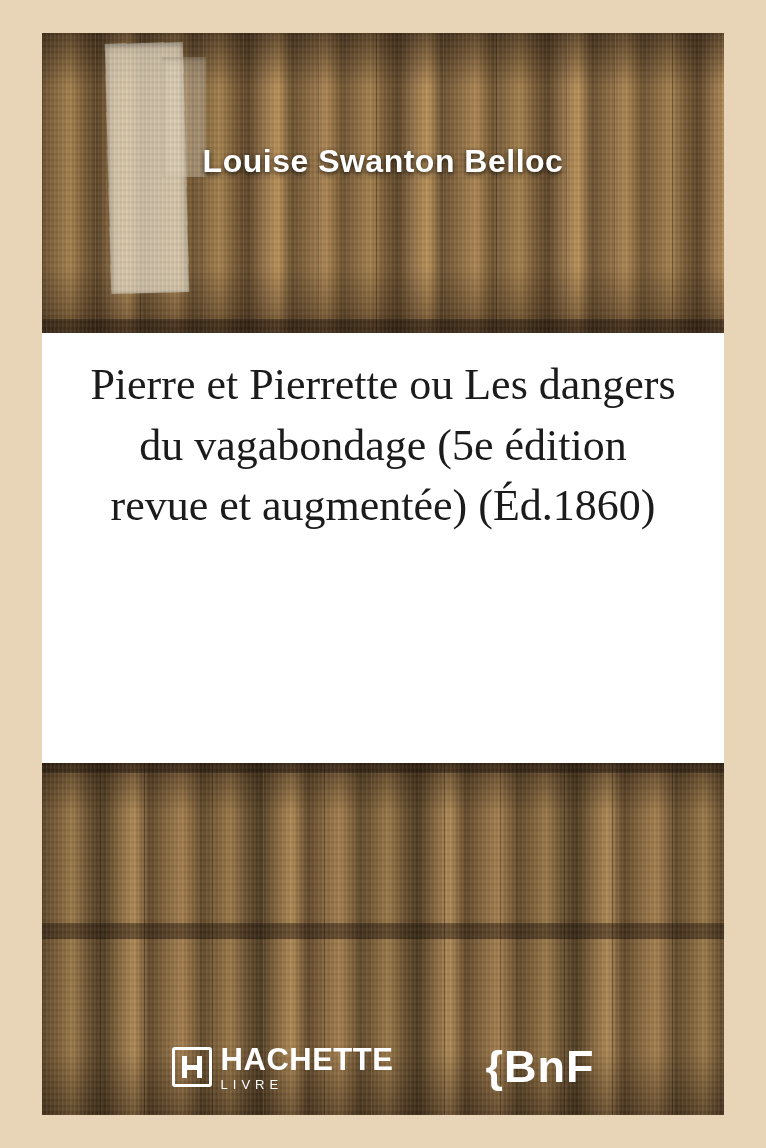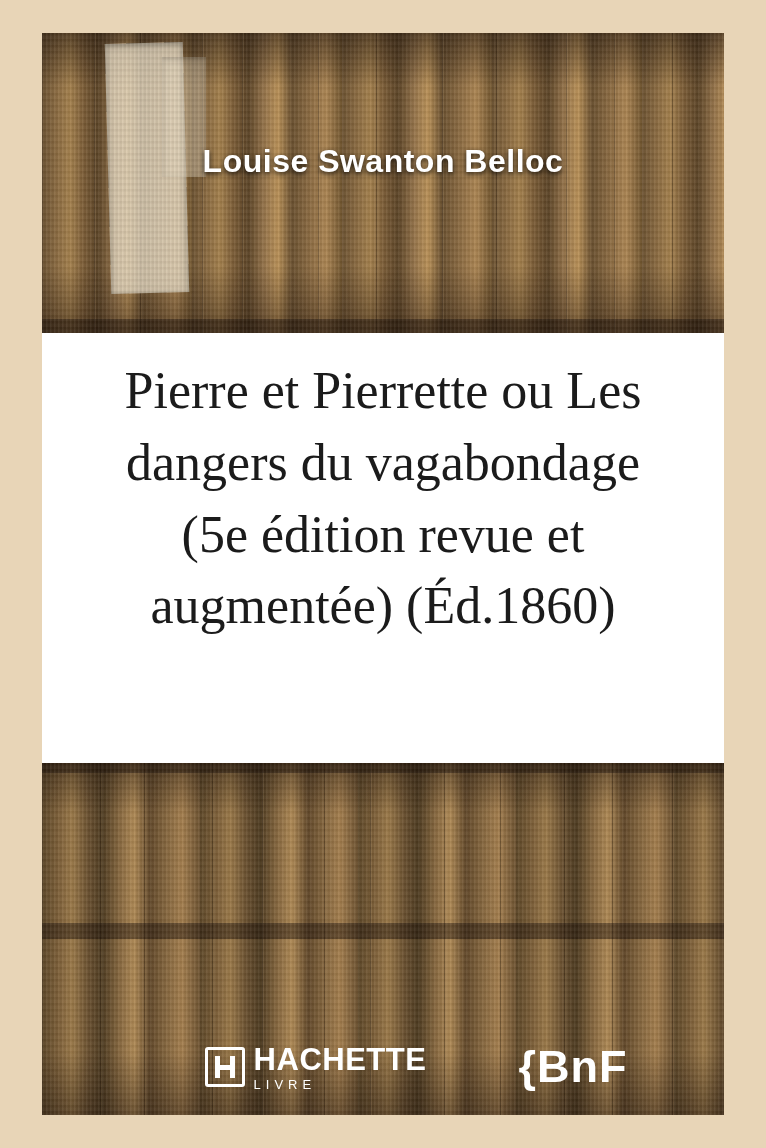--- a/index.html
+++ b/index.html
@@ -119,36 +119,35 @@
     height: 430px;
     background: #ffffff;
   }
   .title {
     position: absolute;
     top: 22px;
     left: 48px;
     width: 586px;
     text-align: center;
     font-family: "Liberation Serif", serif;
-    font-size: 52px;
+    font-size: 44px;
     line-height: 1.38;
     color: #1b1b1b;
   }
 
   
   .logo-row {
     position: absolute;
     left: 0;
     bottom: 22px;
     width: 100%;
     display: flex;
     align-items: center;
     justify-content: center;
     gap: 92px;
-    padding-left: 33px;
   }
   .hachette {
     display: flex;
     align-items: center;
     gap: 9px;
   }
   .hachette-mark {
     width: 40px;
     height: 40px;
     border: 3px solid #ffffff;

